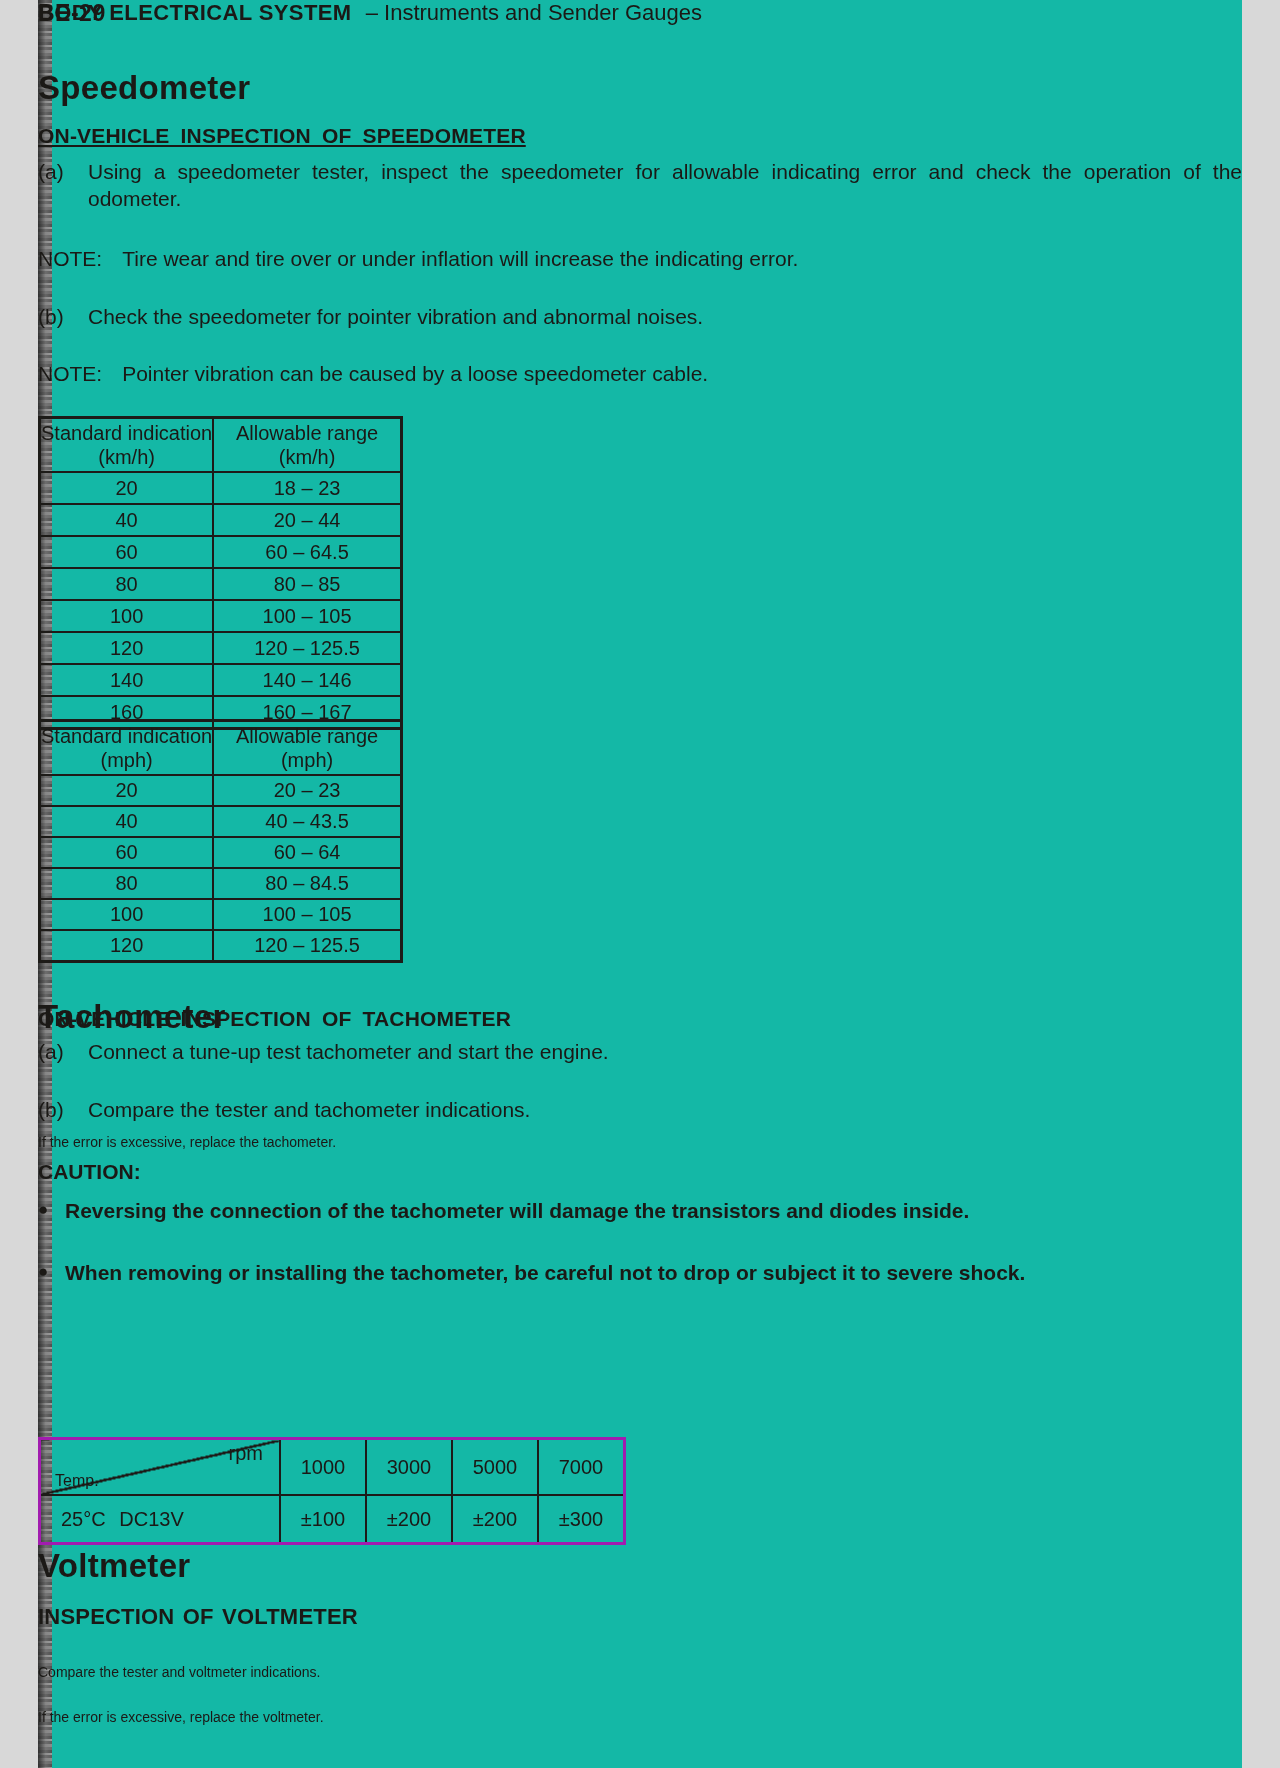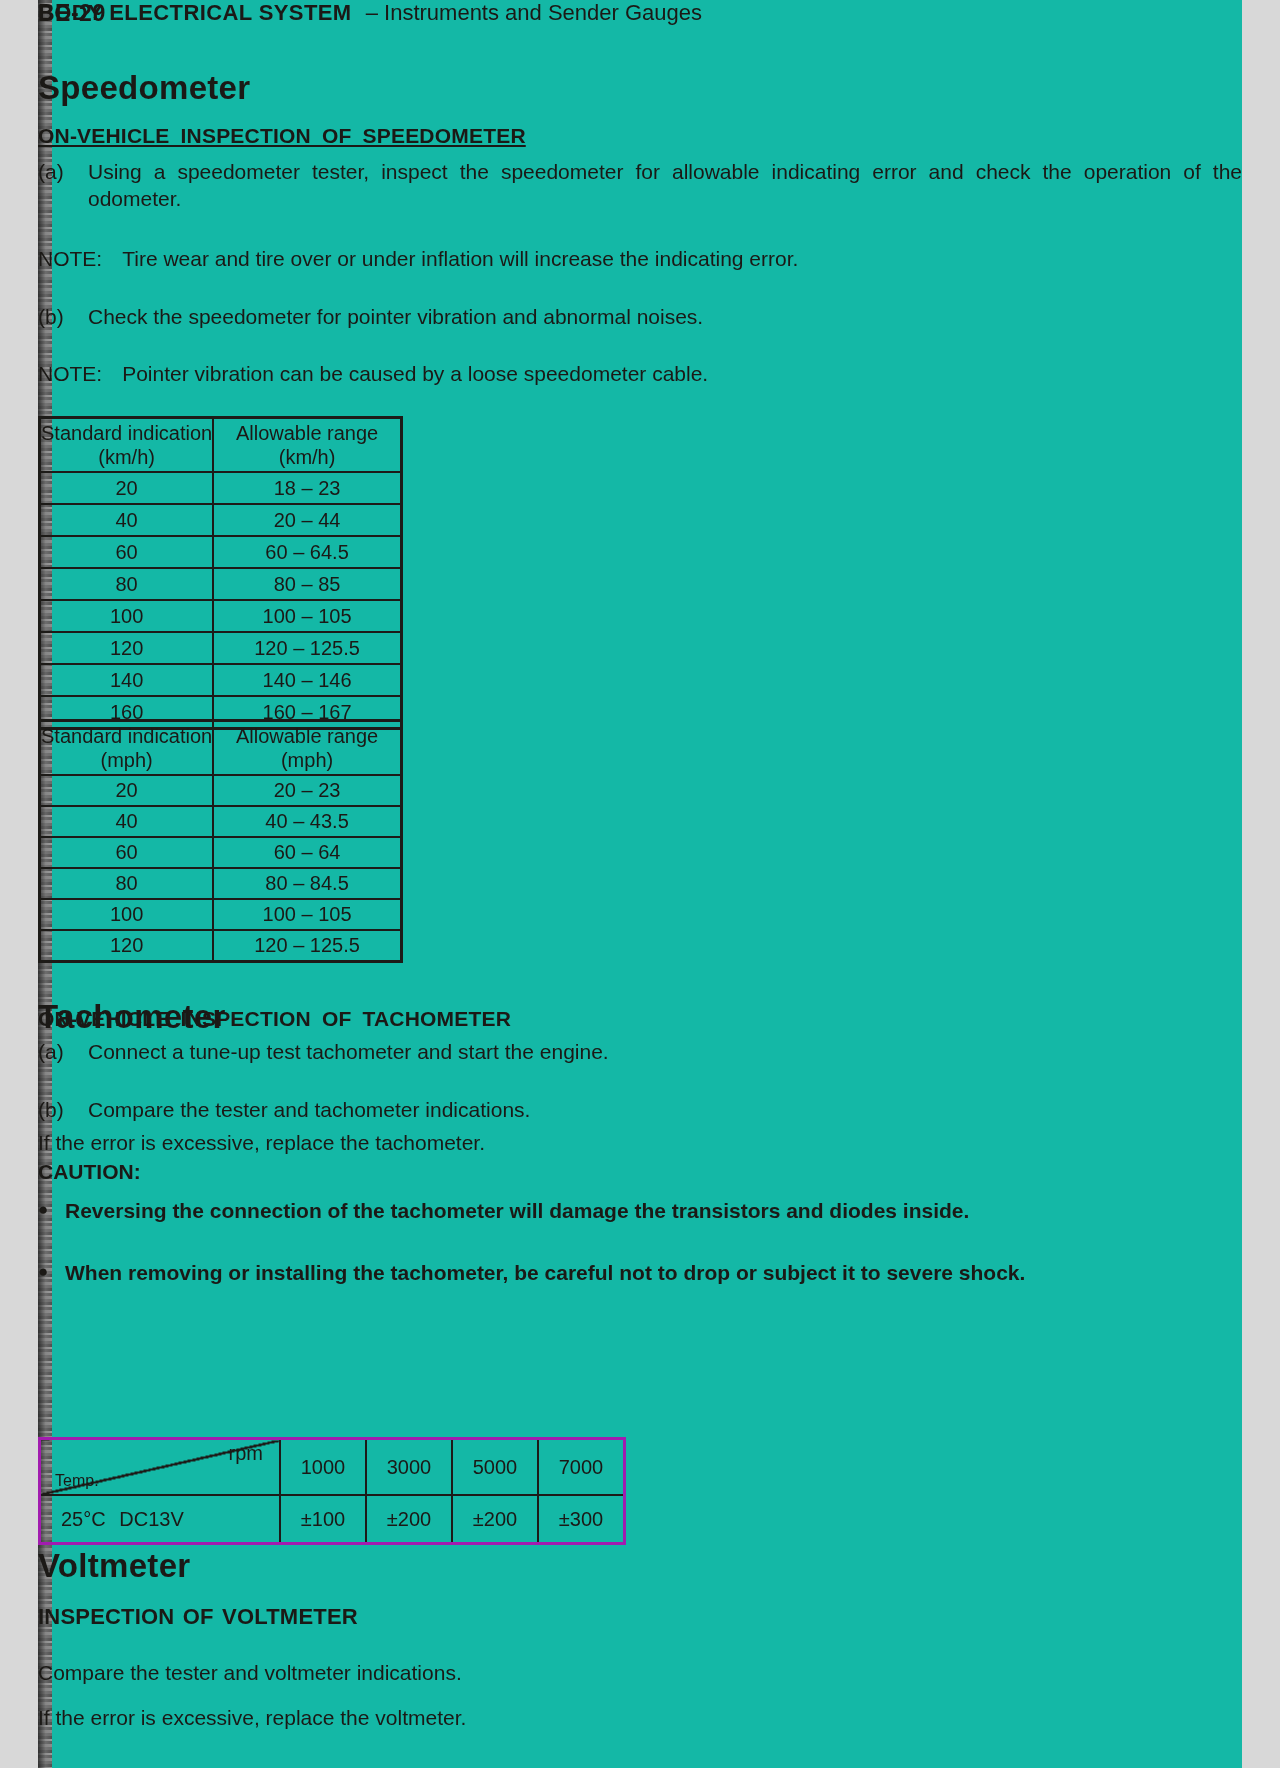--- a/index.html
+++ b/index.html
@@ -26,21 +26,21 @@
   
   .h1{position:absolute; left:455; font-size:33px; line-height:1.1; font-weight:700; letter-spacing:.3px;}
   .h2{position:absolute; left:455; font-size:21px; font-weight:700; word-spacing:5px; letter-spacing:.2px;}
   .h2.tight{word-spacing:2px; font-size:22px;}
   
   .item{position:absolute; left:505; width:576; font-size:21px; line-height:27px;}
   .item .lbl{position:absolute; left:0; top:0;}
   .item .ptext{margin-left:50px; text-align:justify;}
   .note{position:absolute; left:505; width:576; font-size:21px; line-height:27px; text-align:justify;}
   .note .nlbl{margin-right:20px;}
-  .plain{position:absolute; left:505; width:576; font-size:21px; line-height:27px;}
+  .plain{position:absolute; left:505; width:576; font-size:14px; line-height:27px;}
   .caution{position:absolute; left:505; font-size:21px; font-weight:700;}
   .bullet{position:absolute; left:503; width:560; font-size:21px; line-height:30px; font-weight:700;}
   .bullet .dot{position:absolute; left:0; top:-1px; font-size:17px;}
   .bullet .btext{margin-left:27px; text-align:justify;}
   
   table{border-collapse:collapse;}
   .stbl{position:absolute; left:497; width:578; border:3px solid #1d1b18; table-layout:fixed;}
   .stbl th,.stbl td{border:2px solid #1d1b18; font-weight:400; padding:0; text-align:center; vertical-align:middle;}
   .stbl th{font-size:20px; line-height:24px; height:52px;text-align:center;}
   .stbl td{font-size:20px;}

